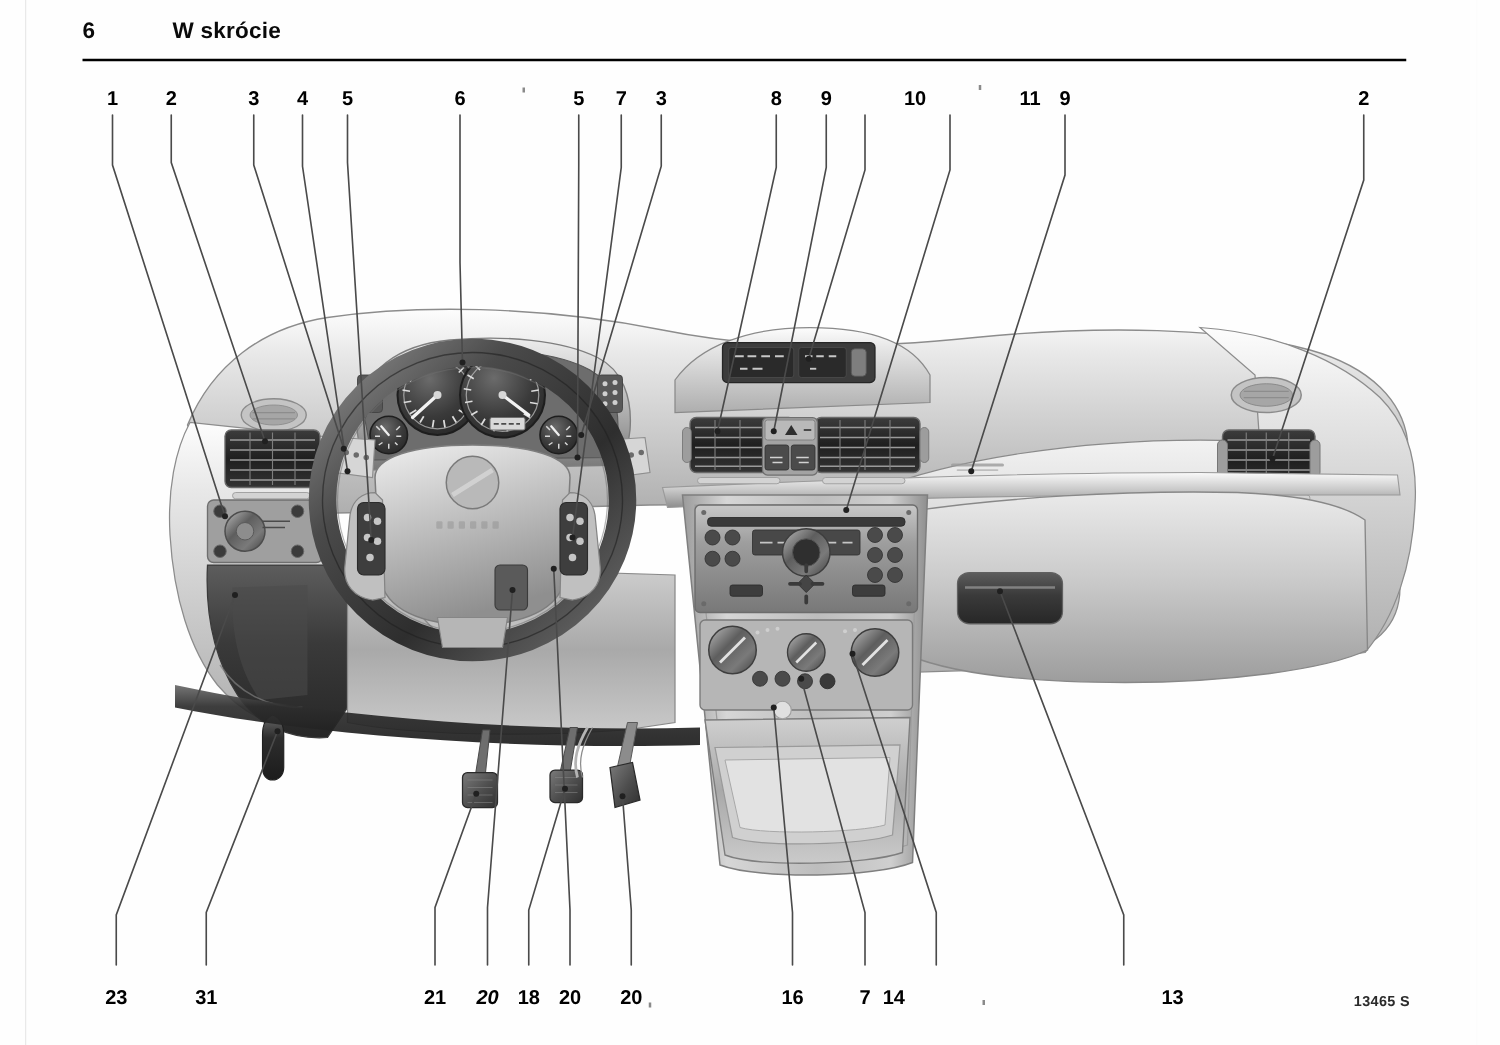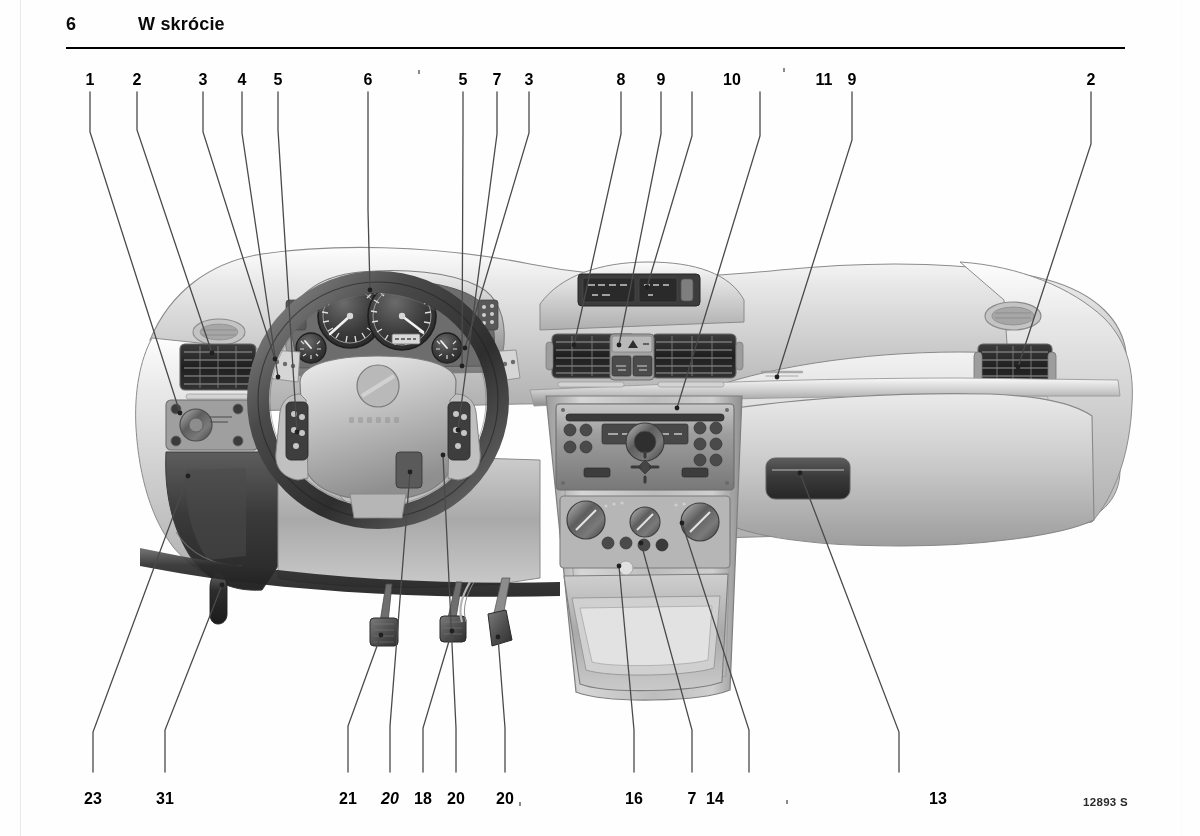--- a/index.html
+++ b/index.html
@@ -648,15 +648,15 @@
       <div class="callout-num bot" style="left: 390px; font-style: italic;">20</div>
       <div class="callout-num bot" style="left: 423px;">18</div>
       <div class="callout-num bot" style="left: 456px;">20</div>
       <div class="callout-num bot" style="left: 505px;">20</div>
       <div class="callout-num bot" style="left: 634px;">16</div>
       <div class="callout-num bot" style="left: 692px;">7</div>
       <div class="callout-num bot" style="left: 715px;">14</div>
       <div class="callout-num bot" style="left: 899px; margin-left: 39px;">13</div>
     </div>
 
-  <div class="fig-code">12893 S</div>
+  <div class="fig-code">13465 S</div>
 
 </div>
 
 </body></html>

